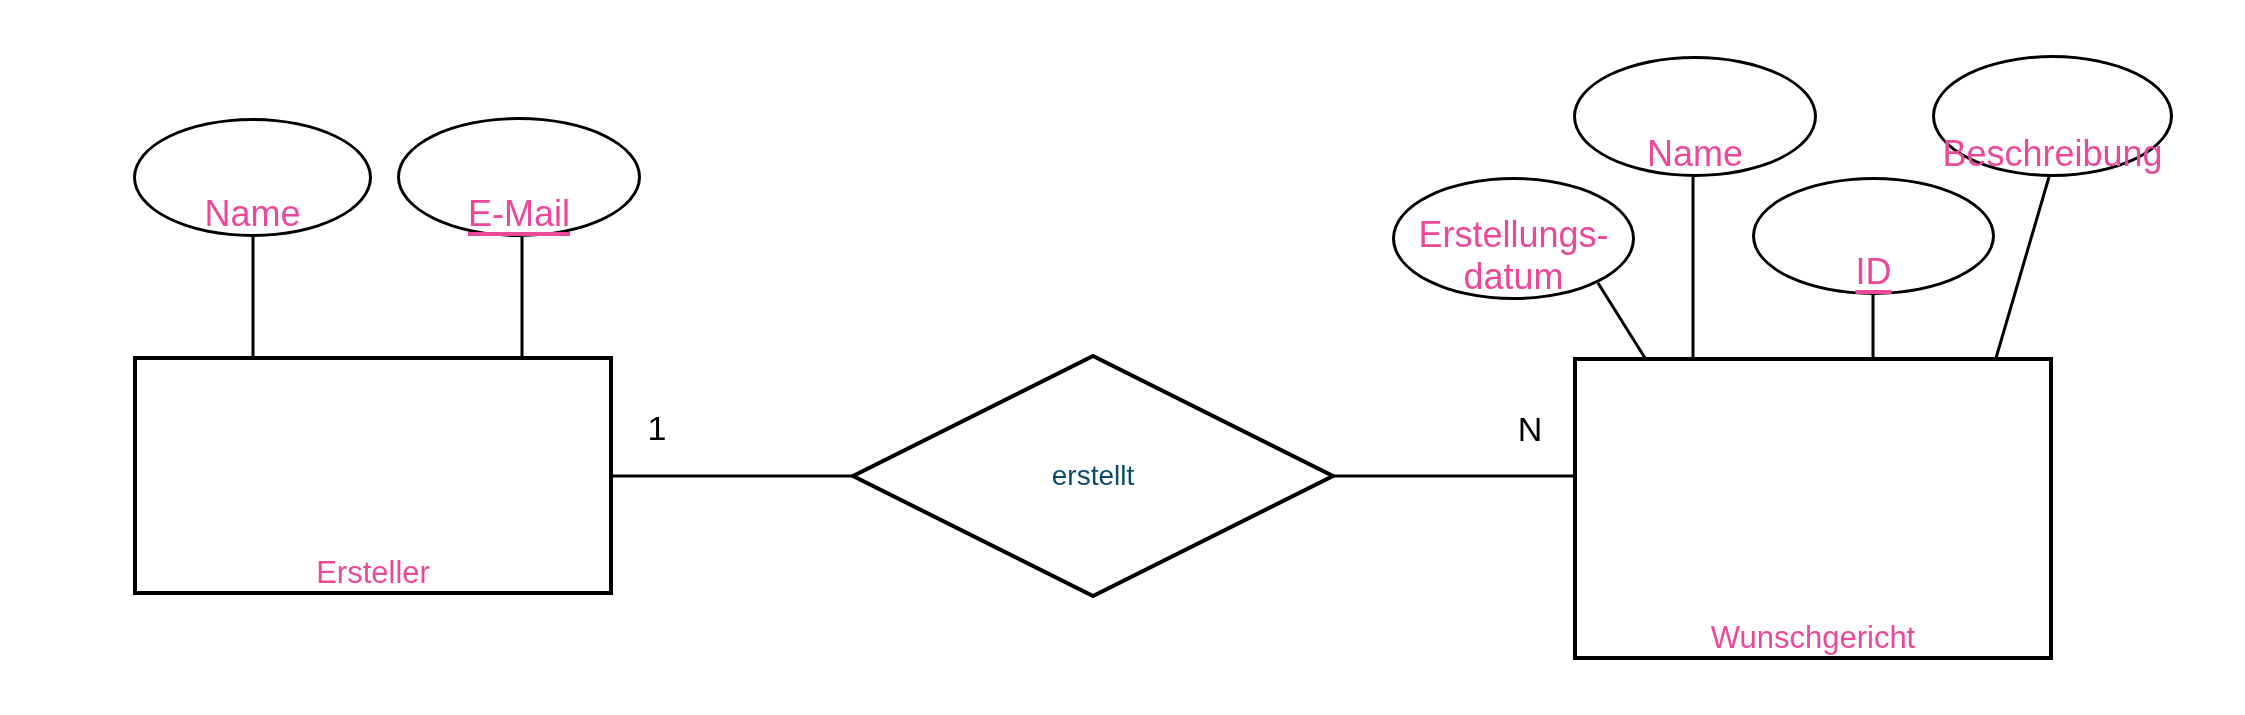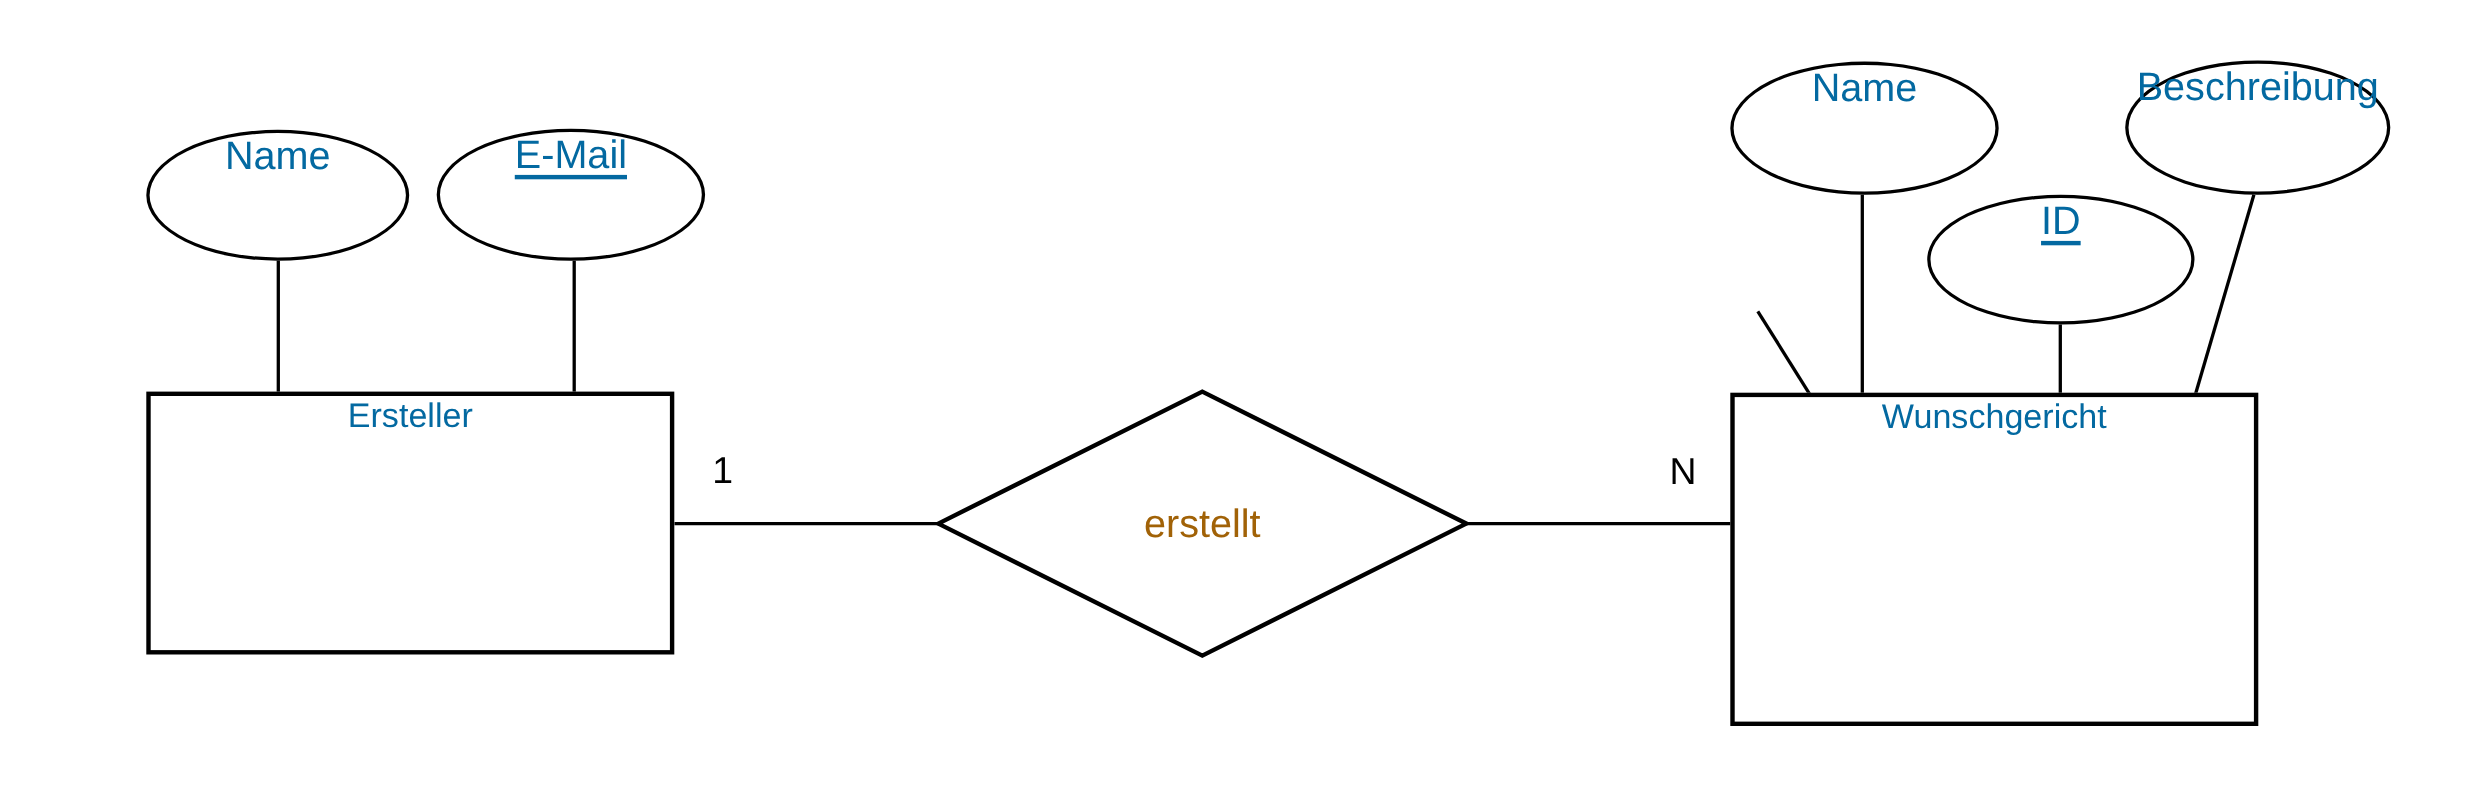--- a/index.html
+++ b/index.html
@@ -28,25 +28,25 @@
   }
   .wires polygon {
     fill: #ffffff;
     stroke: #000000;
     stroke-width: 4;
   }
   .shape {
     position: absolute;
     box-sizing: border-box;
     display: flex;
-    align-items: flex-start;
+    align-items: flex-end;
     justify-content: center;
     text-align: center;
     background: #ffffff;
-    color: #0369a1;
+    color: #ec4899;
   }
   .entity {
     border: 4px solid #000000;
     font-size: 31px;
   }
   .attr {
     border: 3px solid #000000;
     border-radius: 50%;
     font-size: 36px;
     line-height: 1.15;
@@ -57,22 +57,22 @@
   .key {
     text-decoration: underline;
     text-decoration-thickness: 3.5px;
     text-underline-offset: 6px;
   }
   .diamond-label {
     position: absolute;
     display: flex;
     align-items: center;
     justify-content: center;
-    font-size: 36px;
-    color: #a16207;
+    font-size: 28px;
+    color: #0c4a6e;
     background: transparent;
   }
   .cardinality {
     position: absolute;
     display: flex;
     align-items: center;
     justify-content: center;
     font-size: 34px;
     color: #000000;
   }
@@ -109,20 +109,24 @@
   <div class="diamond-label" style="left:973px; top:446px; width:240px; height:60px;">erstellt</div>
 
   <div class="cardinality" style="left:617px; top:403px; width:80px; height:50px;">1</div>
 
   <div class="cardinality" style="left:1490px; top:404px; width:80px; height:50px;">N</div>
 
   <div class="shape entity" style="left:1573px; top:357px; width:480px; height:303px;">
     <span>Wunschgericht</span>
   </div>
 
+  <div class="shape attr" style="left:1392px; top:177px; width:243px; height:123px;">
+    <span class="lbl">Erstellungs-
+datum</span>
+  </div>
 
   <div class="shape attr" style="left:1573px; top:56px; width:244px; height:121px;">
     <span class="lbl">Name</span>
   </div>
 
   <div class="shape attr" style="left:1752px; top:177px; width:243px; height:118px;">
     <span class="lbl key">ID</span>
   </div>
 
   <div class="shape attr" style="left:1932px; top:55px; width:241px; height:122px;">

